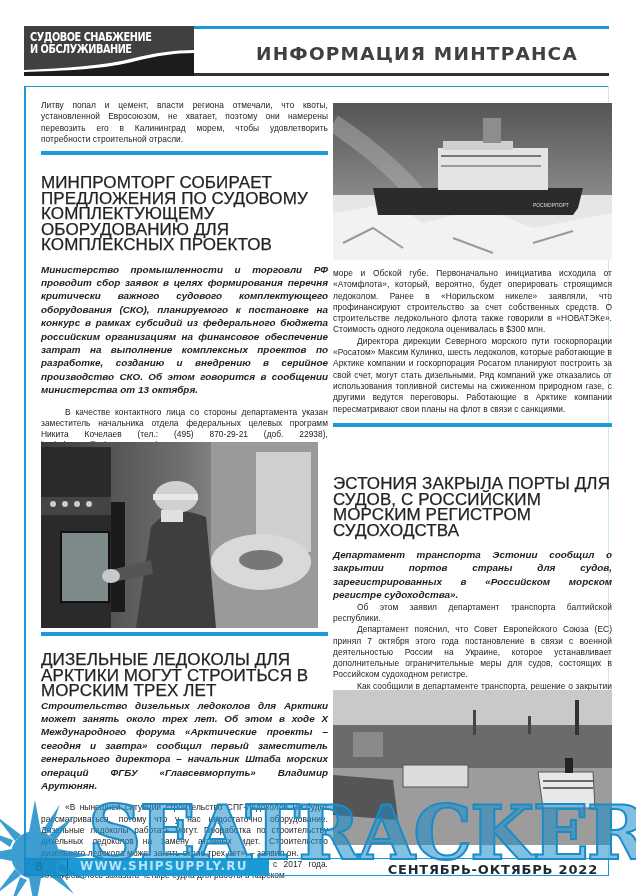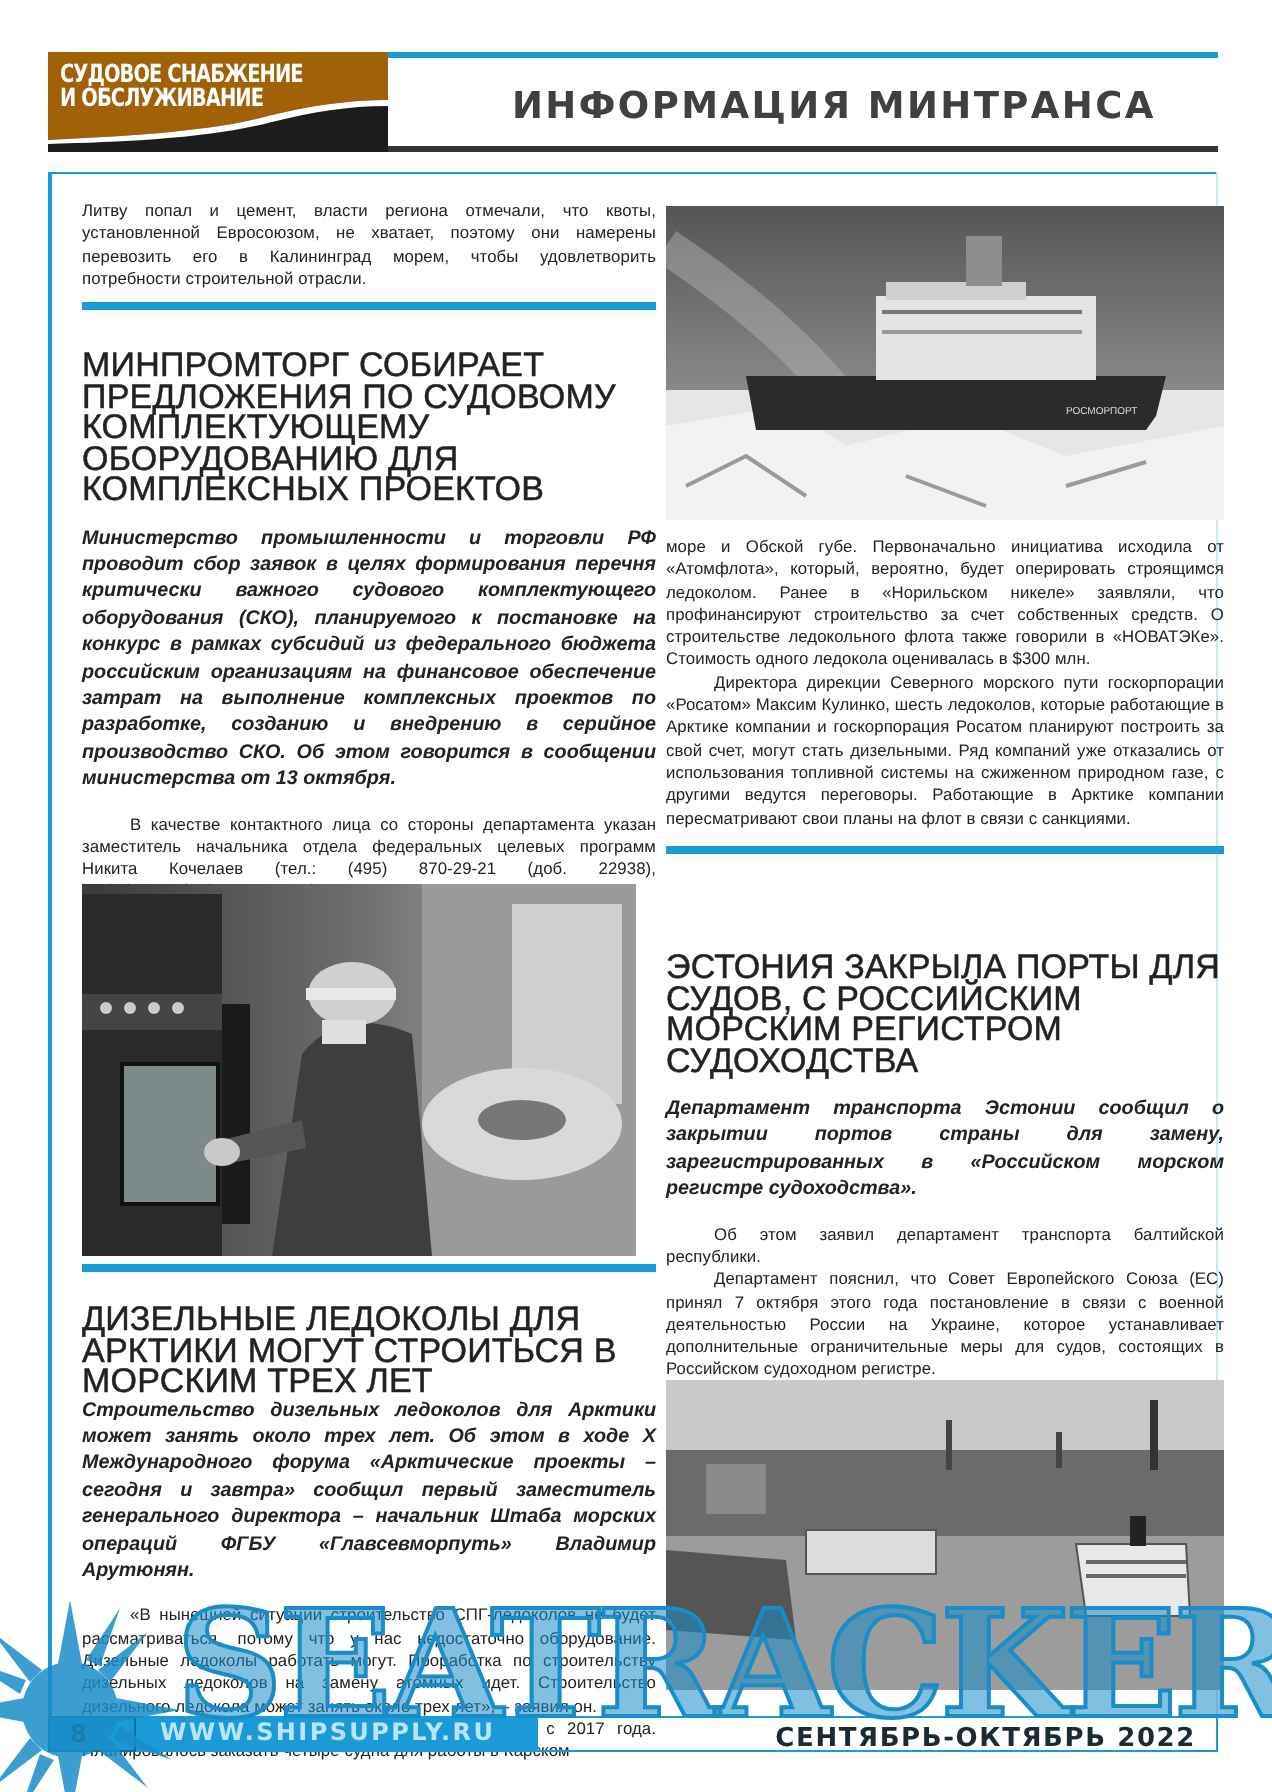--- a/index.html
+++ b/index.html
@@ -2,21 +2,21 @@
 <html><head>
 <meta charset="utf-8">
 <style>
   * { box-sizing: border-box; margin: 0; padding: 0; }
   html, body { width: 636px; height: 896px; background: #ffffff; overflow: hidden; }
   body { position: relative; font-family: "Liberation Sans", sans-serif; color: #222; }
 
   
   .header { position: absolute; left: 24px; top: 26px; width: 585px; height: 50px; }
   .header-topline { position: absolute; left: 0; top: 0; width: 585px; height: 3px; background: #1a9ad6; }
-  .brand { position: absolute; left: 0; top: 0; width: 170px; height: 50px; background: #a16207; overflow: hidden; }
+  .brand { position: absolute; left: 0; top: 0; width: 170px; height: 50px; background: #404040; overflow: hidden; }
   .brand-wave { position: absolute; left: 0; bottom: 0; width: 170px; height: 26px; }
   .brand-text { position: absolute; left: 6px; top: 5px; color: #fff; font-family: "DejaVu Sans", sans-serif; font-weight: bold; font-size: 12.5px; line-height: 12px; letter-spacing: -0.6px; transform: scaleX(0.78); transform-origin: left top; white-space: nowrap; z-index: 2; }
   .section-title { position: absolute; left: 232px; top: 17px; color: #404040; font-family: "DejaVu Sans", sans-serif; font-weight: bold; font-size: 18.5px; letter-spacing: 1.2px; white-space: nowrap; }
   .header-bottomline { position: absolute; left: 170px; bottom: 0; width: 415px; height: 3px; background: #333; }
 
   
   .frame-left { position: absolute; left: 24px; top: 86px; width: 2px; height: 775px; background: #1a9ad6; }
   .frame-top { position: absolute; left: 24px; top: 86px; width: 585px; height: 1px; background: #1a9ad6; }
   .frame-right { position: absolute; left: 608px; top: 86px; width: 1px; height: 775px; background: #cde6f4; }
 
@@ -154,22 +154,22 @@
 <div class="col-right" style="top:268px;">
   <div class="body-text">
     <p class="noindent">море и Обской губе. Первоначально инициатива исходила от «Атомфлота», который, вероятно, будет оперировать строящимся ледоколом. Ранее в «Норильском никеле» заявляли, что профинансируют строительство за счет собственных средств. О строительстве ледокольного флота также говорили в «НОВАТЭКе». Стоимость одного ледокола оценивалась в $300 млн.</p>
     <p>Директора дирекции Северного морского пути госкорпорации «Росатом» Максим Кулинко, шесть ледоколов, которые работающие в Арктике компании и госкорпорация Росатом планируют построить за свой счет, могут стать дизельными. Ряд компаний уже отказались от использования топливной системы на сжиженном природном газе, с другими ведутся переговоры. Работающие в Арктике компании пересматривают свои планы на флот в связи с санкциями.</p>
   </div>
   <div class="sep" style="margin-top:8px;"></div>
 </div>
 
 <div class="col-right" style="top:476px;">
   <h2 class="headline">ЭСТОНИЯ ЗАКРЫЛА ПОРТЫ ДЛЯ СУДОВ, С РОССИЙСКИМ МОРСКИМ РЕГИСТРОМ СУДОХОДСТВА</h2>
-  <div class="lead" style="margin-top:10px;">Департамент транспорта Эстонии сообщил о закрытии портов страны для замену, зарегистрированных в «Российском морском регистре судоходства».</div>
-  <div class="body-text" style="margin-top:10px;">
+  <div class="lead" style="margin-top:10px;">Департамент транспорта Эстонии сообщил о закрытии портов страны для судов, зарегистрированных в «Российском морском регистре судоходства».</div>
+  <div class="body-text" style="">
     <p>Об этом заявил департамент транспорта балтийской республики.</p>
     <p>Департамент пояснил, что Совет Европейского Союза (ЕС) принял 7 октября этого года постановление в связи с военной деятельностью России на Украине, которое устанавливает дополнительные ограничительные меры для судов, состоящих в Российском судоходном регистре.</p>
     <p>Как сообщили в департаменте транспорта, решение о закрытии эстонских портов для судов, зарегистрированных в «Российском морском регистре судоходства», вступило в силу со дня принятия данного постановления - с 7 октября.</p>
   </div>
 </div>
 
 <div class="photo" style="left:333px; top:690px; width:279px; height:155px;">
   <svg width="279" height="155" viewBox="0 0 279 155">
     <rect width="279" height="40" fill="#c9c9c9"></rect>
     <rect x="0" y="35" width="279" height="45" fill="#6b6b6b"></rect>

